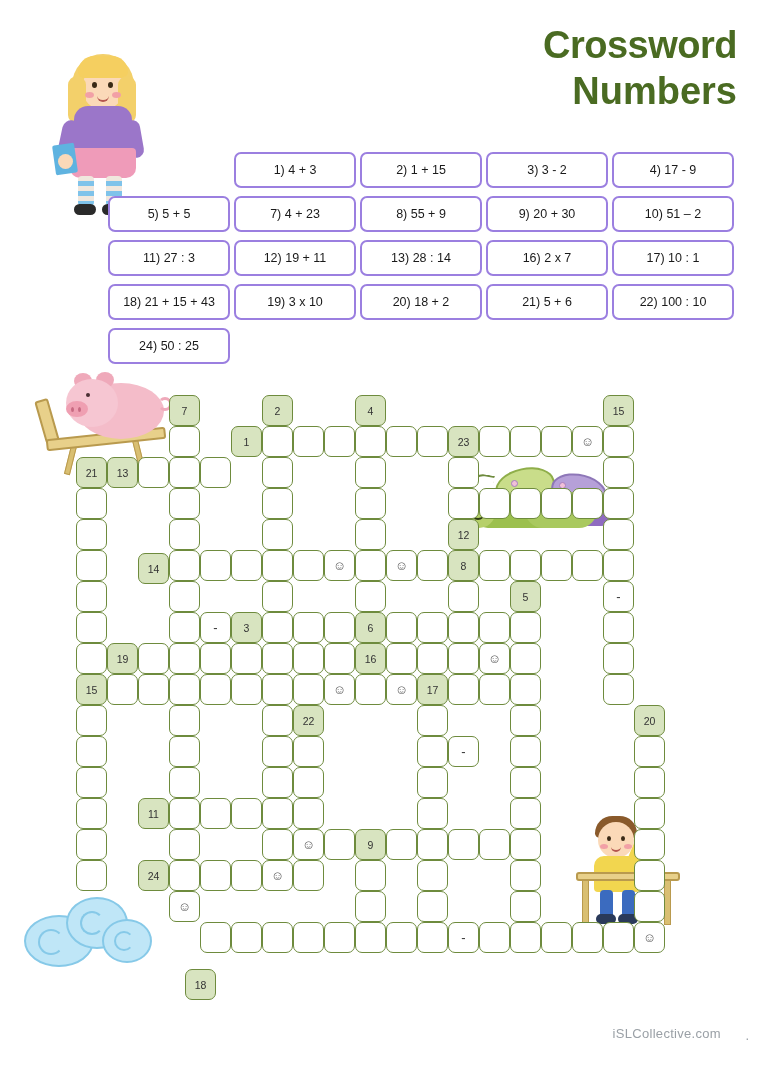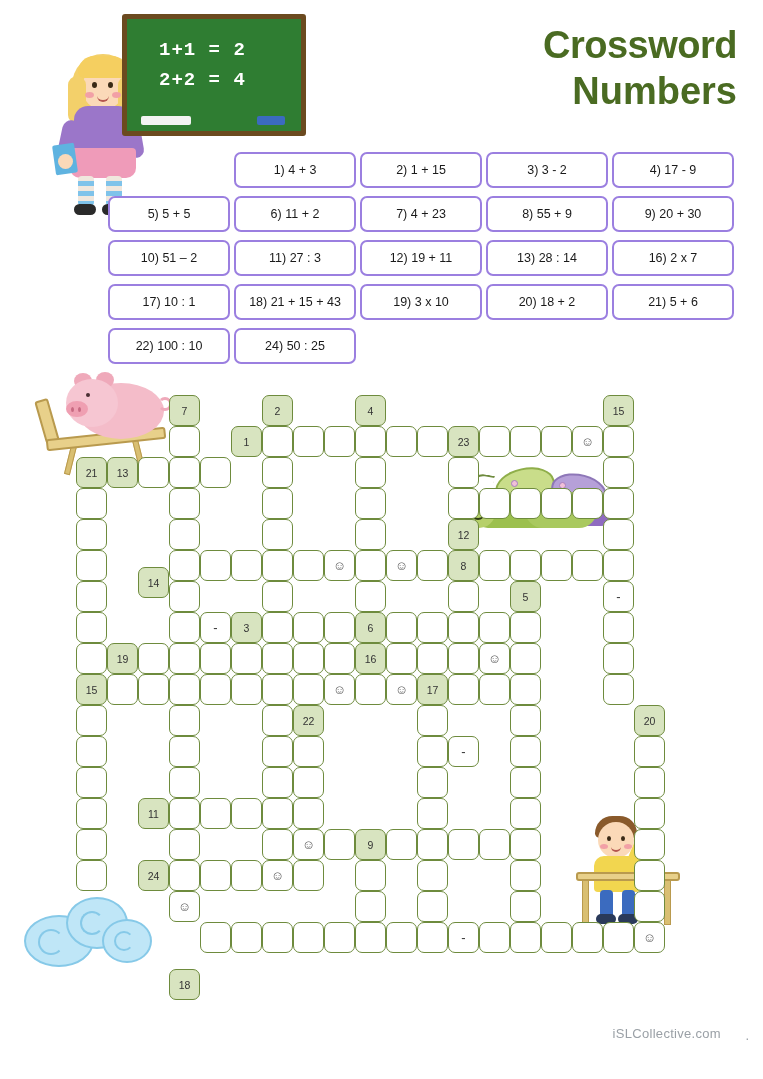--- a/index.html
+++ b/index.html
@@ -237,39 +237,32 @@
       <div class="g-body"></div>
       <div class="g-skirt"></div>
       <div class="g-book"></div>
       <div class="g-hand-l"></div>
       <div class="g-leg l"></div>
         <div class="g-leg r"></div>
       <div class="g-shoe l"></div>
         <div class="g-shoe r"></div>
     </div>
 
-    <div class="blackboard">
-      <div class="bb-line bb-line-1">1+1  =  2</div>
-      <div class="bb-line bb-line-2">2+2  =  4</div>
-      <div class="bb-tray"></div>
-      <div class="bb-eraser"></div>
-    </div>
 
     <div class="title-crossword">Crossword</div>
     <div class="title-puzzle">Numbers</div>
   </div>
 
   <div class="clues" id="clue-list">
       <div class="clue" style="visibility: hidden;"></div>
       <div class="clue">1) 4 + 3</div>
       <div class="clue">2) 1 + 15</div>
       <div class="clue">3) 3 - 2</div>
       <div class="clue">4) 17 - 9</div>
       <div class="clue">5) 5 + 5</div>
-      <div class="clue">6) 11 + 2</div>
       <div class="clue">7) 4 + 23</div>
       <div class="clue">8) 55 + 9</div>
       <div class="clue">9) 20 + 30</div>
       <div class="clue">10) 51 – 2</div>
       <div class="clue">11) 27 : 3</div>
       <div class="clue">12) 19 + 11</div>
       <div class="clue">13) 28 : 14</div>
       <div class="clue">16) 2 x 7</div>
       <div class="clue">17) 10 : 1</div>
       <div class="clue">18) 21 + 15 + 43</div>
@@ -383,21 +376,21 @@
       <div class="cell" style="left: 541px; top: 103px;"></div>
       <div class="cell" style="left: 572px; top: 103px;"></div>
       <div class="cell" style="left: 603px; top: 103px;"></div>
       <div class="cell" style="left: 76px; top: 134px;"></div>
       <div class="cell" style="left: 169px; top: 134px;"></div>
       <div class="cell" style="left: 262px; top: 134px;"></div>
       <div class="cell" style="left: 355px; top: 134px;"></div>
       <div class="cell num" style="left: 448px; top: 134px;">12</div>
       <div class="cell" style="left: 603px; top: 134px;"></div>
       <div class="cell" style="left: 76px; top: 165px;"></div>
-      <div class="cell num" style="left: 138px; top: 182px;">14</div>
+      <div class="cell num" style="left: 138px; top: 168px;">14</div>
       <div class="cell" style="left: 169px; top: 165px;"></div>
       <div class="cell" style="left: 200px; top: 165px;"></div>
       <div class="cell" style="left: 231px; top: 165px;"></div>
       <div class="cell" style="left: 262px; top: 165px;"></div>
       <div class="cell" style="left: 293px; top: 165px;"></div>
       <div class="cell smile" style="left: 324px; top: 165px;">☺</div>
       <div class="cell" style="left: 355px; top: 165px;"></div>
       <div class="cell smile" style="left: 386px; top: 165px;">☺</div>
       <div class="cell" style="left: 417px; top: 165px;"></div>
       <div class="cell num" style="left: 448px; top: 165px;">8</div>
@@ -512,21 +505,21 @@
       <div class="cell" style="left: 293px; top: 475px;"></div>
       <div class="cell" style="left: 355px; top: 475px;"></div>
       <div class="cell" style="left: 417px; top: 475px;"></div>
       <div class="cell" style="left: 510px; top: 475px;"></div>
       <div class="cell" style="left: 634px; top: 475px;"></div>
       <div class="cell smile" style="left: 169px; top: 506px;">☺</div>
       <div class="cell" style="left: 355px; top: 506px;"></div>
       <div class="cell" style="left: 417px; top: 506px;"></div>
       <div class="cell" style="left: 510px; top: 506px;"></div>
       <div class="cell" style="left: 634px; top: 506px;"></div>
-      <div class="cell num" style="left: 169px; top: 537px; margin-top: 47px;">18</div>
+      <div class="cell num" style="left: 185px; top: 537px; margin-top: 47px;">18</div>
       <div class="cell" style="left: 200px; top: 537px;"></div>
       <div class="cell" style="left: 231px; top: 537px;"></div>
       <div class="cell" style="left: 262px; top: 537px;"></div>
       <div class="cell" style="left: 293px; top: 537px;"></div>
       <div class="cell" style="left: 324px; top: 537px;"></div>
       <div class="cell" style="left: 355px; top: 537px;"></div>
       <div class="cell" style="left: 386px; top: 537px;"></div>
       <div class="cell" style="left: 417px; top: 537px;"></div>
       <div class="cell dash" style="left: 448px; top: 537px;">-</div>
       <div class="cell" style="left: 479px; top: 537px;"></div>

